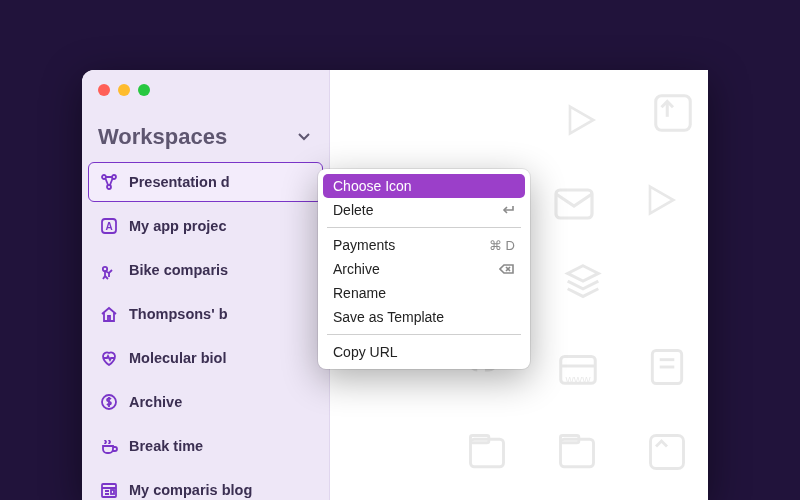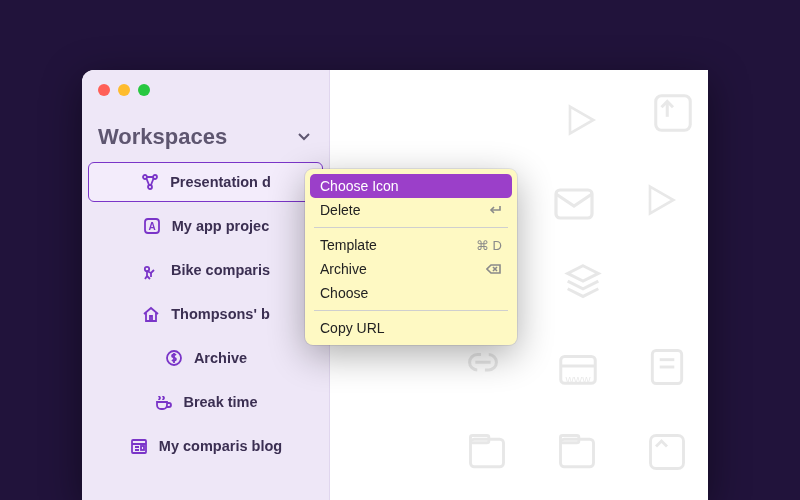--- a/index.html
+++ b/index.html
@@ -64,21 +64,20 @@
     padding: 0 10px;
     margin-bottom: 4px;
     border-radius: 6px;
     border: 1px solid transparent;
     color: #3b2f52;
     font-size: 14.5px;
     font-weight: 600;
     white-space: nowrap;
     overflow: hidden;
     cursor: default;
-    justify-content: center;
   }
   .ws-item.selected {
     border-color: #7a35c8;
     background: #f3ecfb;
   }
   .ws-icon {
     width: 20px; height: 20px;
     flex-shrink: 0;
     color: #7a35c8;
     display:flex;align-items:center;justify-content:center;
@@ -96,24 +95,24 @@
     position: absolute;
     right: 0; top: 0; bottom: 0; left: 0;
     opacity: .09;
     overflow: hidden;
   }
   .bg-icons svg { stroke:#000; stroke-width:1.6; fill:none; position:absolute; }
   
   
   .menu {
     position: absolute;
-    left: 305px;
+    left: 318px;
     top: 169px;
     width: 212px;
-    background: #fef9c3;
+    background: #ffffff;
     border-radius: 8px;
     box-shadow: 0 10px 36px rgba(0,0,0,.32), 0 0 0 1px rgba(0,0,0,.08);
     padding: 5px;
     font-size: 14px;
   }
   .menu-item {
     display: flex;
     justify-content: space-between;
     align-items: center;
     height: 24px;
@@ -200,20 +199,29 @@
         <span class="ws-icon">
           <svg viewBox="0 0 20 20">
               <path d="M3 10l7-6 7 6"></path>
               <path d="M5 9v8h10V9"></path>
               <path d="M9 17v-5h2v5"></path>
             </svg>
         </span>
         <span class="ws-label">Thompsons' b</span>
       </div>
 
+      <div class="ws-item">
+        <span class="ws-icon">
+          <svg viewBox="0 0 20 20">
+              <path d="M10 17s-6-4-6-9a4 4 0 0 1 6-3 4 4 0 0 1 6 3c0 5-6 9-6 9z"></path>
+              <polyline points="5,10 8,10 9,8 11,12 12,10 15,10"></polyline>
+            </svg>
+        </span>
+        <span class="ws-label">Molecular biol</span>
+      </div>
 
       <div class="ws-item">
         <span class="ws-icon">
           <svg viewBox="0 0 20 20">
               <circle cx="10" cy="10" r="7"></circle>
               <path d="M12 7c-1-1-4-1-4 1s4 1 4 3-3 2-4 1"></path>
               <line x1="10" y1="5" x2="10" y2="15"></line>
             </svg>
         </span>
         <span class="ws-label">Archive</span>
@@ -332,33 +340,36 @@
     <span>Delete</span>
     <span class="menu-sc">
       <svg width="14" height="12" viewBox="0 0 14 12">
           <path d="M12 2v4H4"></path>
           <polyline points="6,3 3,6 6,9"></polyline>
         </svg>
     </span>
   </div>
   <div class="menu-sep"></div>
   <div class="menu-item">
-    <span>Template</span>
+    <span>Payments</span>
     <span class="menu-sc">⌘ D</span>
   </div>
   <div class="menu-item">
     <span>Archive</span>
     <span class="menu-sc">
       <svg width="16" height="12" viewBox="0 0 16 12">
           <path d="M5 2h9v8H5L1 6z"></path>
           <line x1="7" y1="4" x2="11" y2="8"></line>
           <line x1="11" y1="4" x2="7" y2="8"></line>
         </svg>
     </span>
   </div>
   <div class="menu-item">
-    <span>Choose</span>
+    <span>Rename</span>
+  </div>
+  <div class="menu-item">
+    <span>Save as Template</span>
   </div>
   <div class="menu-sep"></div>
   <div class="menu-item">
     <span>Copy URL</span>
   </div>
 </div>
 
 </body></html>

